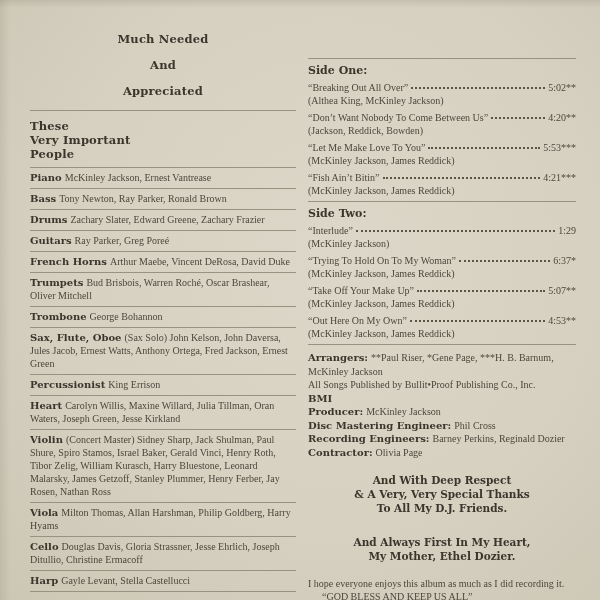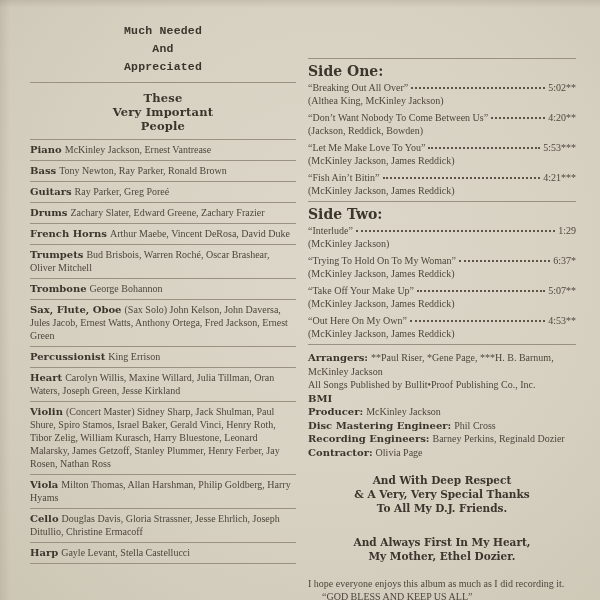--- a/index.html
+++ b/index.html
@@ -10,30 +10,30 @@
     color:#4d463c;
   }
   .sheet-shade{position:absolute;inset:0;pointer-events:none;
     background:linear-gradient(to bottom, rgba(120,110,95,.18) 0, rgba(120,110,95,0) 8px),
                linear-gradient(to right, rgba(120,110,95,.15) 0, rgba(120,110,95,0) 10px);}
   .col-left{position:absolute;left:30px;top:20px;width:266px;}
   .col-right{position:absolute;left:308px;top:58px;width:268px;}
 
   .bold-head{font-family:"DejaVu Serif", serif;font-weight:bold;color:#3c352c;}
   .header{ text-align:center;font-size:11.5px;line-height:14px;letter-spacing:.2px;margin:0 8px 8px 8px;}
-  .header div{margin:4px;font-family:Liberation Mono, monospace;}
-  .people-title{text-align:center;font-size:11.5px;line-height:14px;letter-spacing:.2px;
+  .header div{margin:12px;}
+  .people-title{text-align:left;font-size:11.5px;line-height:14px;letter-spacing:.2px;
     border-top:1px solid #999181;padding-top:8px;margin:0 0 6px 0;}
 
   .entries{border-bottom:1px solid #999181;}
   .entry{border-top:1px solid #999181;padding:3px 0 4px 0;font-size:10px;line-height:13px;}
   .lbl{font-family:"DejaVu Serif", serif;font-weight:bold;color:#3c352c;margin-right:3px;}
 
   .rule{border-top:1px solid #999181;}
-  .side-title{font-size:14px;line-height:14px;padding:5px 0 3px 0;}
+  .side-title{font-size:11px;line-height:14px;padding:5px 0 3px 0;}
   .track{font-size:10px;line-height:13px;margin-bottom:4px;}
   .track-row{display:flex;align-items:baseline;}
   .t-title{white-space:nowrap;}
   .leader{flex:1;border-bottom:2px dotted #5c5446;margin:0 3px;transform:translateY(-2px);}
   .t-time{white-space:nowrap;text-align:right;}
   .t-credit{}
 
   .credits{font-size:10px;line-height:13.5px;padding:6px 0 2px 0;}
   .thanks{text-align:center;font-size:10.5px;line-height:14px;margin-top:12px;}
   .thanks + .thanks{margin-top:20px;}
@@ -52,22 +52,22 @@
     <div>Appreciated</div>
   </div>
   <div class="people-title bold-head">
     <div>These</div>
     <div>Very Important</div>
     <div>People</div>
   </div>
   <div class="entries">
     <div class="entry"><span class="lbl">Piano</span><span>McKinley Jackson, Ernest Vantrease</span></div>
     <div class="entry"><span class="lbl">Bass</span><span>Tony Newton, Ray Parker, Ronald Brown</span></div>
+    <div class="entry"><span class="lbl">Drums</span><span>Zachary Slater, Edward Greene, Zachary Frazier</span></div>
     <div class="entry"><span class="lbl">Guitars</span><span>Ray Parker, Greg Poreé</span></div>
-    <div class="entry"><span class="lbl">Drums</span><span>Zachary Slater, Edward Greene, Zachary Frazier</span></div>
     <div class="entry"><span class="lbl">French Horns</span><span>Arthur Maebe, Vincent DeRosa, David Duke</span></div>
     <div class="entry"><span class="lbl">Trumpets</span><span>Bud Brisbois, Warren Roché, Oscar Brashear, Oliver Mitchell</span></div>
     <div class="entry"><span class="lbl">Trombone</span><span>George Bohannon</span></div>
     <div class="entry"><span class="lbl">Sax, Flute, Oboe</span><span>(Sax Solo) John Kelson, John Daversa, Jules Jacob, Ernest Watts, Anthony Ortega, Fred Jackson, Ernest Green</span></div>
     <div class="entry"><span class="lbl">Percussionist</span><span>King Errison</span></div>
     <div class="entry"><span class="lbl">Heart</span><span>Carolyn Willis, Maxine Willard, Julia Tillman, Oran Waters, Joseph Green, Jesse Kirkland</span></div>
     <div class="entry"><span class="lbl">Violin</span><span>(Concert Master) Sidney Sharp, Jack Shulman, Paul Shure, Spiro Stamos, Israel Baker, Gerald Vinci, Henry Roth, Tibor Zelig, William Kurasch, Harry Bluestone, Leonard Malarsky, James Getzoff, Stanley Plummer, Henry Ferber, Jay Rosen, Nathan Ross</span></div>
     <div class="entry"><span class="lbl">Viola</span><span>Milton Thomas, Allan Harshman, Philip Goldberg, Harry Hyams</span></div>
     <div class="entry"><span class="lbl">Cello</span><span>Douglas Davis, Gloria Strassner, Jesse Ehrlich, Joseph Ditullio, Christine Ermacoff</span></div>
     <div class="entry"><span class="lbl">Harp</span><span>Gayle Levant, Stella Castellucci</span></div>

